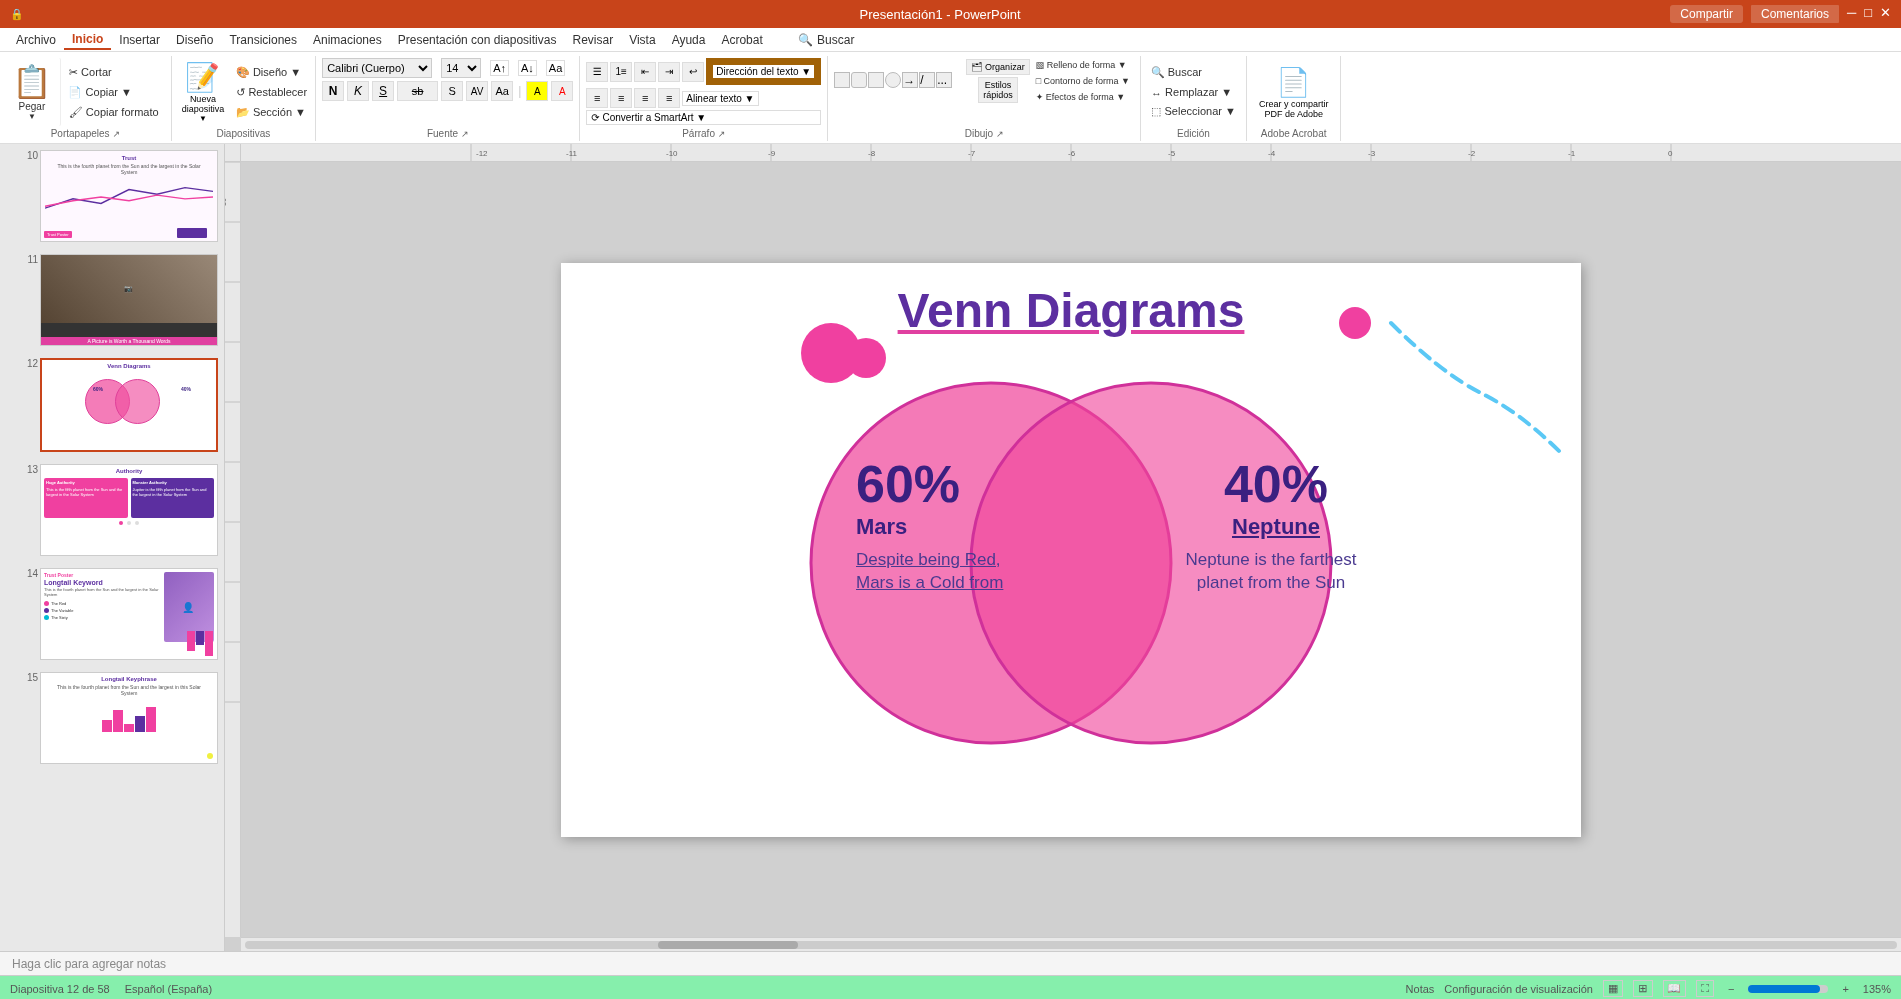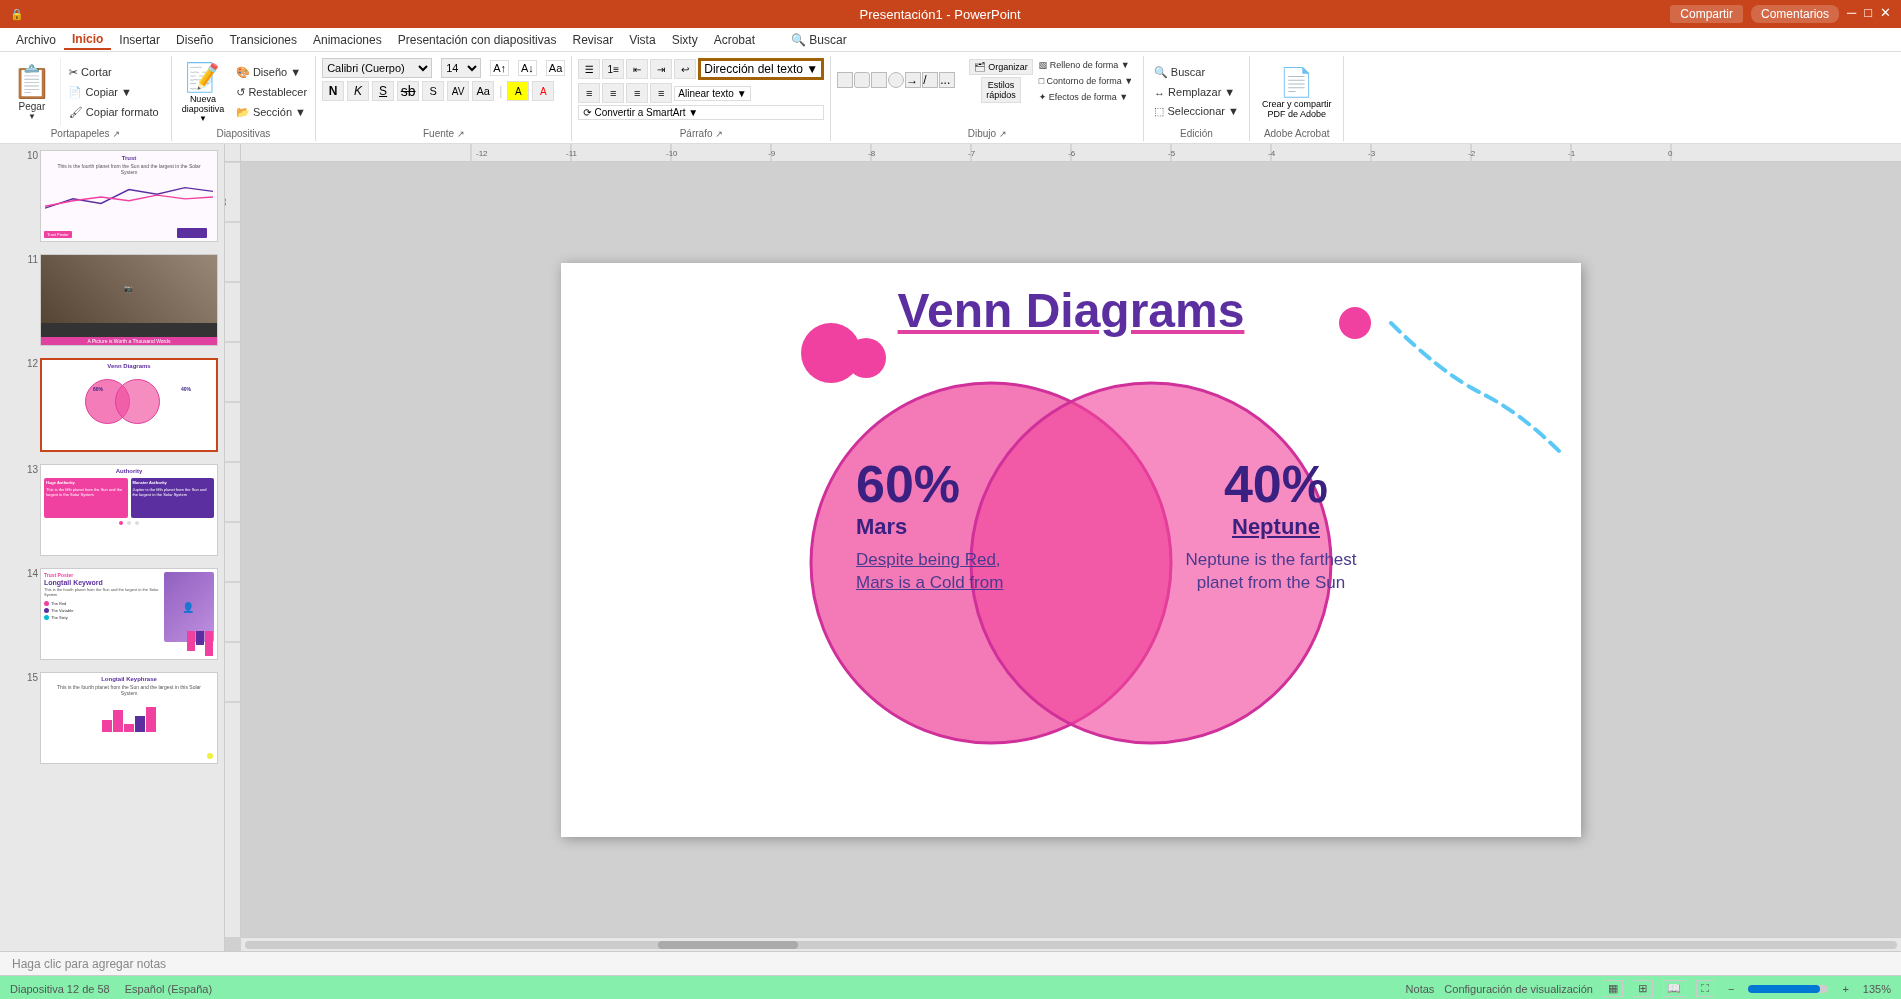--- a/index.html
+++ b/index.html
@@ -35,38 +35,38 @@
 </head>
 <body>
 
 <div class="title-bar">
   <div style="width:200px; font-size:11px; color:#ffccaa;">
     <span>🔒</span>
   </div>
   <div class="title-bar-center">Presentación1 - PowerPoint</div>
   <div class="title-bar-right">
     <span style="background:rgba(255,255,255,0.2); padding:2px 10px; border-radius:3px; font-size:12px;">Compartir</span>
-    <span style="background:rgba(255,255,255,0.2); padding:2px 10px; border-radius:8px; font-size:12px;">Comentarios</span>
+    <span style="background:rgba(255,255,255,0.2); padding:2px 10px; border-radius:1px; font-size:12px;">Comentarios</span>
     <span>─</span>
     <span>□</span>
     <span>✕</span>
   </div>
 </div>
 
 <div class="menu-bar">
   <span>Archivo</span>
   <span class="active" style="color:#c8441a; font-weight:600;">Inicio</span>
   <span>Insertar</span>
   <span>Diseño</span>
   <span>Transiciones</span>
   <span>Animaciones</span>
   <span>Presentación con diapositivas</span>
   <span>Revisar</span>
   <span>Vista</span>
-  <span>Sixty</span>
+  <span>Ayuda</span>
   <span>Acrobat</span>
   <span style="margin-left:20px;">🔍 Buscar</span>
 </div>
 
 <div class="ribbon" style="height:92px; display:flex; align-items:stretch; background:#fff;">
 
   <div class="ribbon-group" style="display:flex; flex-direction:column; border-right:1px solid #ddd; padding:2px 4px;">
     <div style="display:flex; align-items:stretch; flex:1;">
       <div class="paste-btn" style="display:flex; flex-direction:column; align-items:center; justify-content:center; padding:2px 8px; cursor:pointer; border-right:1px solid #eee;">
         <div style="font-size:32px;">📋</div>
@@ -103,39 +103,39 @@
       <select style="width:110px; font-size:11px; height:20px; border:1px solid #ccc;"><option>Calibri (Cuerpo)</option></select>
       <select style="width:40px; font-size:11px; height:20px; border:1px solid #ccc;"><option>14</option></select>
       <span style="cursor:pointer; padding:1px 2px; border:1px solid #ddd; font-size:11px;">A↑</span>
       <span style="cursor:pointer; padding:1px 2px; border:1px solid #ddd; font-size:11px;">A↓</span>
       <span style="cursor:pointer; padding:1px 2px; border:1px solid #ddd; font-size:11px;">Aa</span>
     </div>
     <div style="display:flex; align-items:center; gap:3px;">
       <button style="font-weight:bold; width:22px; height:20px; border:1px solid #ddd; cursor:pointer; font-size:12px;">N</button>
       <button style="font-style:italic; width:22px; height:20px; border:1px solid #ddd; cursor:pointer; font-size:12px;">K</button>
       <button style="text-decoration:underline; width:22px; height:20px; border:1px solid #ddd; cursor:pointer; font-size:12px;">S</button>
-      <button style="width:22px; height:20px; border:1px solid #ddd; cursor:pointer; font-size:14px; text-decoration:line-through;">sb</button>
+      <button style="width:41px; height:20px; border:1px solid #ddd; cursor:pointer; font-size:11px; text-decoration:line-through;">sb</button>
       <button style="width:22px; height:20px; border:1px solid #ddd; cursor:pointer; font-size:11px;">S</button>
       <button style="width:22px; height:20px; border:1px solid #ddd; cursor:pointer; font-size:10px;">AV</button>
       <button style="width:22px; height:20px; border:1px solid #ddd; cursor:pointer; font-size:11px;">Aa</button>
       <span style="margin:0 2px; color:#ccc;">|</span>
       <button style="width:22px; height:20px; border:1px solid #ddd; cursor:pointer; background:yellow; font-size:10px;">A</button>
       <button style="width:22px; height:20px; border:1px solid #ddd; cursor:pointer; font-size:10px; color:red;">A</button>
     </div>
     <div class="ribbon-group-label">Fuente <span style="font-size:9px;">↗</span></div>
   </div>
 
   <div class="ribbon-group" style="display:flex; flex-direction:column; border-right:1px solid #ddd; padding:2px 6px; min-width:180px;">
     <div style="display:flex; align-items:center; gap:2px; margin-bottom:3px;">
       <button style="width:22px; height:20px; border:1px solid #ddd; font-size:10px; cursor:pointer;">☰</button>
       <button style="width:22px; height:20px; border:1px solid #ddd; font-size:10px; cursor:pointer;">1≡</button>
       <button style="width:22px; height:20px; border:1px solid #ddd; font-size:10px; cursor:pointer;">⇤</button>
       <button style="width:22px; height:20px; border:1px solid #ddd; font-size:10px; cursor:pointer;">⇥</button>
       <button style="width:22px; height:20px; border:1px solid #ddd; font-size:10px; cursor:pointer;">↩</button>
-      <span style="font-size:12px; cursor:pointer; border:3px solid #a16207; padding:1px 3px;">Dirección del texto ▼</span>
+      <span style="font-size:10px; cursor:pointer; border:7px solid #a16207; padding:1px 3px;">Dirección del texto ▼</span>
     </div>
     <div style="display:flex; align-items:center; gap:2px;">
       <button style="width:22px; height:20px; border:1px solid #ddd; cursor:pointer; font-size:11px;">≡</button>
       <button style="width:22px; height:20px; border:1px solid #ddd; cursor:pointer; font-size:11px;">≡</button>
       <button style="width:22px; height:20px; border:1px solid #ddd; cursor:pointer; font-size:11px;">≡</button>
       <button style="width:22px; height:20px; border:1px solid #ddd; cursor:pointer; font-size:11px;">≡</button>
       <span style="font-size:10px; cursor:pointer; border:1px solid #ddd; padding:1px 3px;">Alinear texto ▼</span>
     </div>
     <div style="margin-top:2px; font-size:10px; cursor:pointer; border:1px solid #ddd; padding:1px 4px; display:inline-block;">⟳ Convertir a SmartArt ▼</div>
     <div class="ribbon-group-label">Párrafo <span style="font-size:9px;">↗</span></div>

